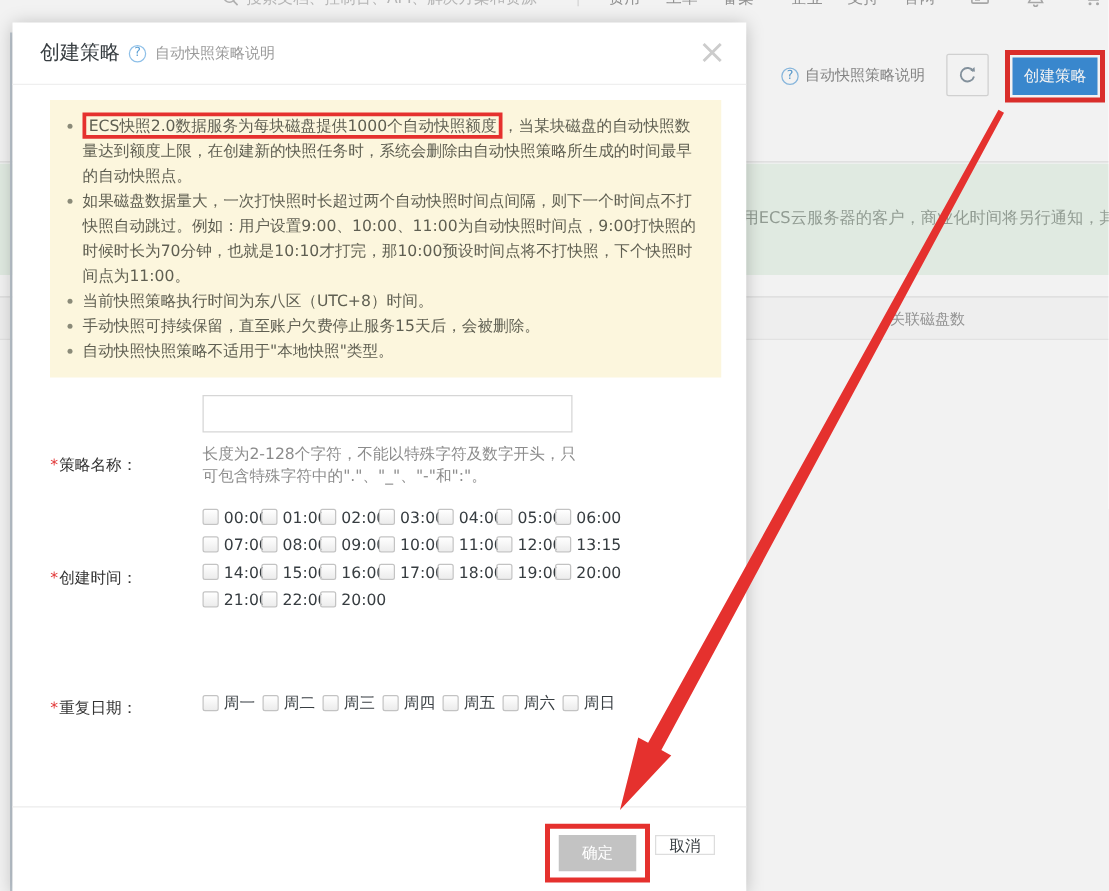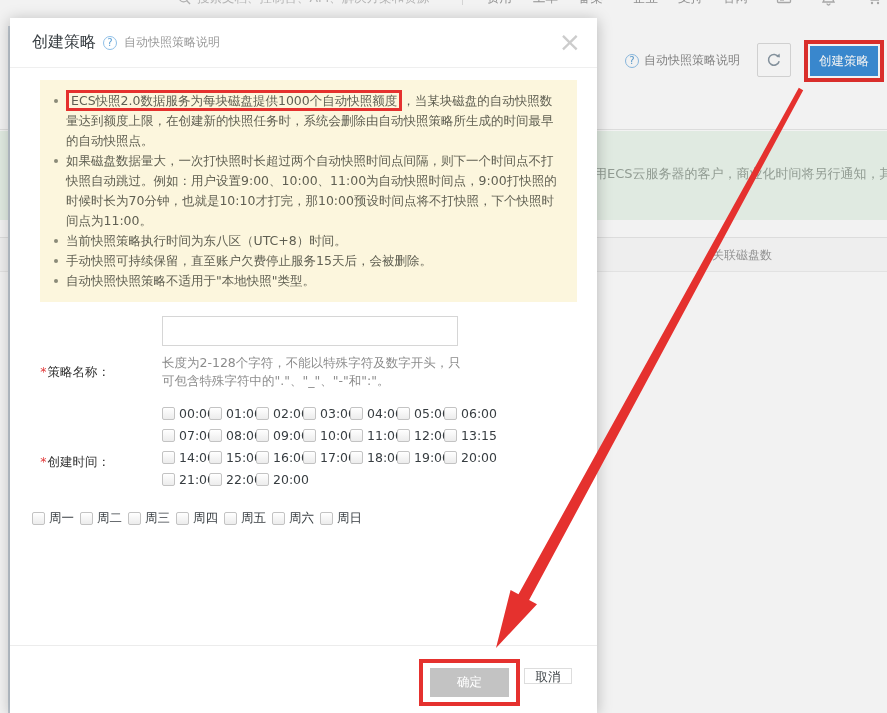--- a/index.html
+++ b/index.html
@@ -51,31 +51,31 @@
 
   .form{margin-top:14px;font-size:12.5px;}
   .frow{display:flex;margin-bottom:16px;}
   .lbl{width:130px;flex:none;text-align:center;padding-top:8px;color:#333;margin-top:40px;}
   .lbl em{color:#e23b3b;font-style:normal;margin-right:1px;}
   .ctrl{margin-left:22px;}
   .name-input{width:296px;height:30px;border:1px solid #d6d6d6;font-size:12.5px;padding:0 6px;font-family:inherit;}
   .hint{width:310px;margin-top:8px;color:#8c8c8c;line-height:18px;}
   .cb-row{display:flex;margin-bottom:7px;}
   .cb{display:inline-flex;align-items:center;gap:4px;width:47px;cursor:pointer;color:#373d41;}
-  .cb.day{width:48px;}
+  .cb.day{width:48px;margin-top:44px;}
   .cb-box{width:13px;height:13px;border:1px solid #c3c3c3;border-radius:2px;background:linear-gradient(#fff,#ececec);flex:none;}
   .radio-row{display:flex;align-items:center;gap:7px;margin-bottom:13px;}
   .radio{width:14px;height:14px;border:1px solid #b2b2b2;border-radius:50%;background:#fff;position:relative;flex:none;cursor:pointer;}
   .radio.checked::after{content:"";position:absolute;inset:3px;border-radius:50%;background:#5e5e5e;}
   .days-input{width:44px;height:28px;border:1px solid #ccc;text-align:right;padding:0 8px;font-size:12.5px;margin:0 6px 0 4px;font-family:inherit;}
   .orange-note{margin-left:21px;color:var(--warning_orange);margin-top:2px;}
 
   .modal-footer{position:absolute;left:0;top:627px;width:100%;border-top:1px solid #ececec;display:flex;justify-content:flex-end;align-items:flex-start;padding:13px 25px 0 0;gap:4px;}
   .redbox-ok{border:4px solid var(--annotation_red);padding:5px 7px;z-index:30;}
-  .btn-ok{width:79px;height:29px;background:var(--disabled_gray);color:#fff;border:none;font-size:12.5px;font-family:inherit;cursor:pointer;}
+  .btn-ok{width:62px;height:29px;background:var(--disabled_gray);color:#fff;border:none;font-size:12.5px;font-family:inherit;cursor:pointer;}
   .btn-cancel{width:48px;height:16px;background:#fff;border:1px solid #ddd;color:#373d41;font-size:12.5px;font-family:inherit;cursor:pointer;margin-top:9px;}
 
   .arrow-svg{position:absolute;left:0;top:0;z-index:25;pointer-events:none;}
 </style>
 </head>
 <body>
 
 <div class="screen">
 
   <div class="topnav">
@@ -273,20 +273,21 @@
               </label>
             <label class="cb">
                 <span class="cb-box"></span>
                 <span>20:00</span>
               </label>
           </div>
         </div>
       </div>
 
       <div class="frow">
+        <div class="lbl"><em>*</em><span>重复日期：</span></div>
         <div class="ctrl">
           <div class="cb-row">
             <label class="cb day">
                 <span class="cb-box"></span>
                 <span>周一</span>
               </label>
             <label class="cb day">
                 <span class="cb-box"></span>
                 <span>周二</span>
               </label>

